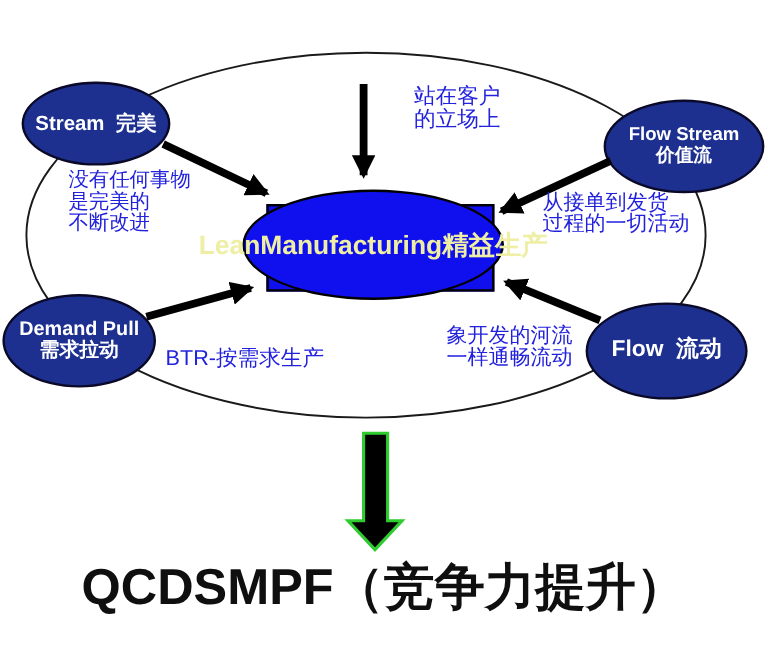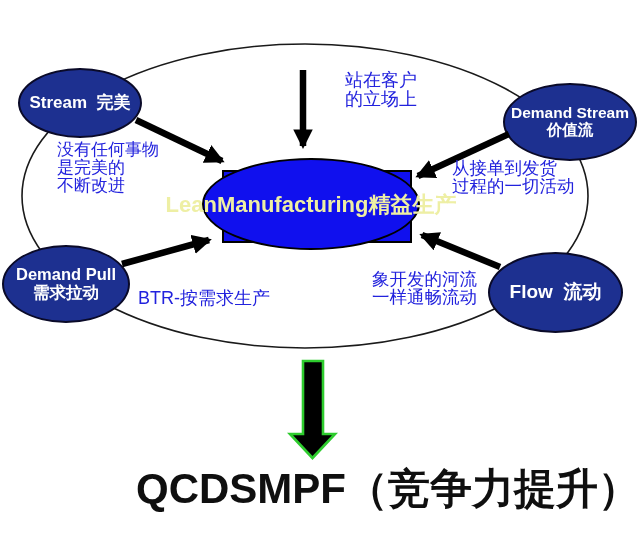--- a/index.html
+++ b/index.html
@@ -55,21 +55,21 @@
   .n-flow{left:488px;top:252px;width:135px;height:81px;}
   .n-flow .node-label{font-size:19px;}
   
   .note-value{left:345px;top:71px;font-size:18px;}
   .note-perfect{left:57px;top:141px;}
   .note-vstream{left:452px;top:159px;font-size:17.5px;}
   .note-dpull{left:138px;top:289px;font-size:18px;}
   .note-flow{left:372px;top:270px;font-size:17.5px;}
   .big-title{
     position:absolute;left:0;top:461px;width:640px;z-index:5;
-    text-align:right;font-size:42px;font-weight:bold;
+    text-align:center;font-size:42px;font-weight:bold;
     color:var(--title-color,#0f0f0f);letter-spacing:0px;white-space:pre;
   }
 </style>
 </head>
 <body>
 
 <div class="canvas">
 
   <svg class="layer base-layer" viewBox="0 0 640 545">
     <ellipse class="outer-ring" cx="305" cy="196" rx="283" ry="152"></ellipse>
@@ -80,21 +80,21 @@
   <div class="center-node">
     <div class="center-line">Lean</div>
     <div class="center-line">Manufacturing</div>
     <div class="center-line">精益生产</div>
   </div>
 
   <div class="node n-perfect">
     <div class="node-label">Stream  完美</div>
   </div>
   <div class="node n-vstream">
-    <div class="node-label">Demand Stream
+    <div class="node-label">Flow Stream
 价值流</div>
   </div>
   <div class="node n-dpull">
     <div class="node-label">Demand Pull
 需求拉动</div>
   </div>
   <div class="node n-flow">
     <div class="node-label">Flow  流动</div>
   </div>
 

